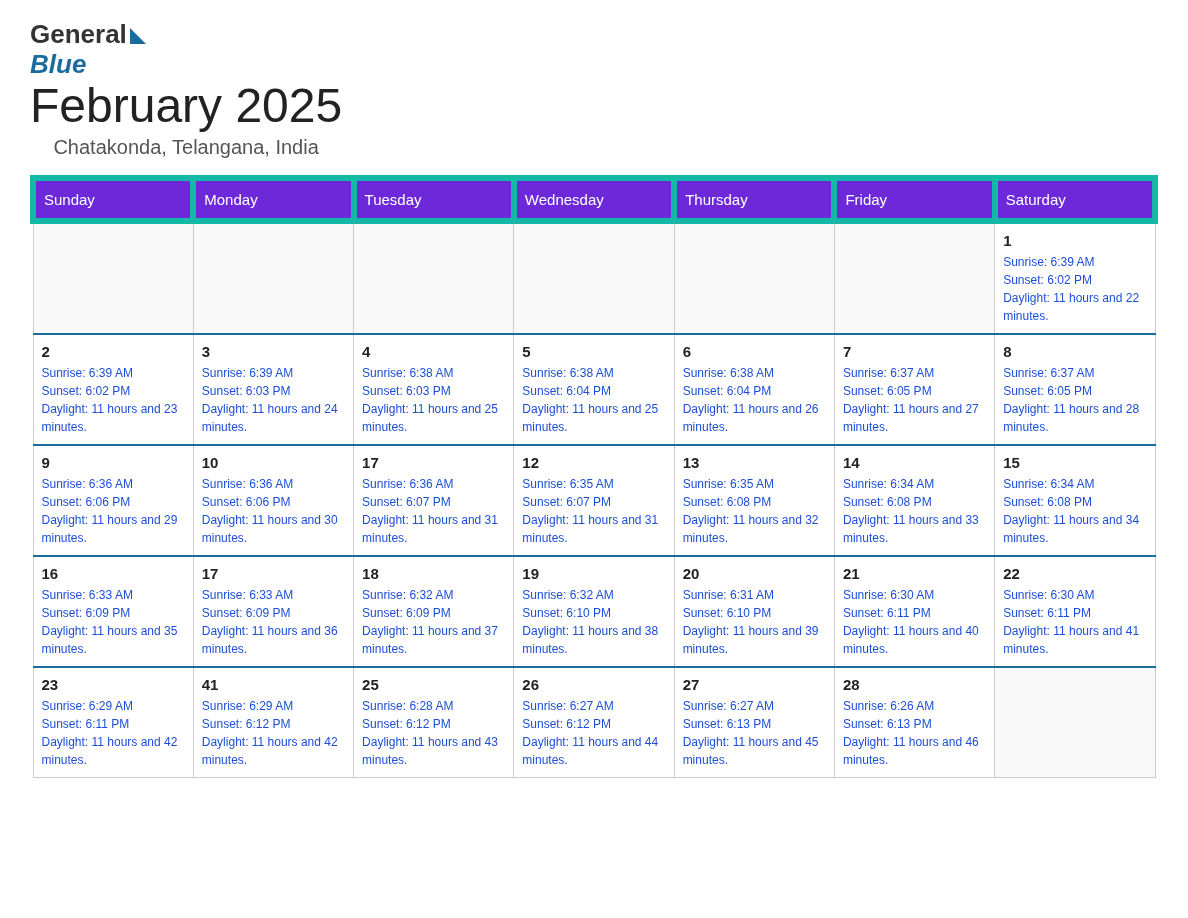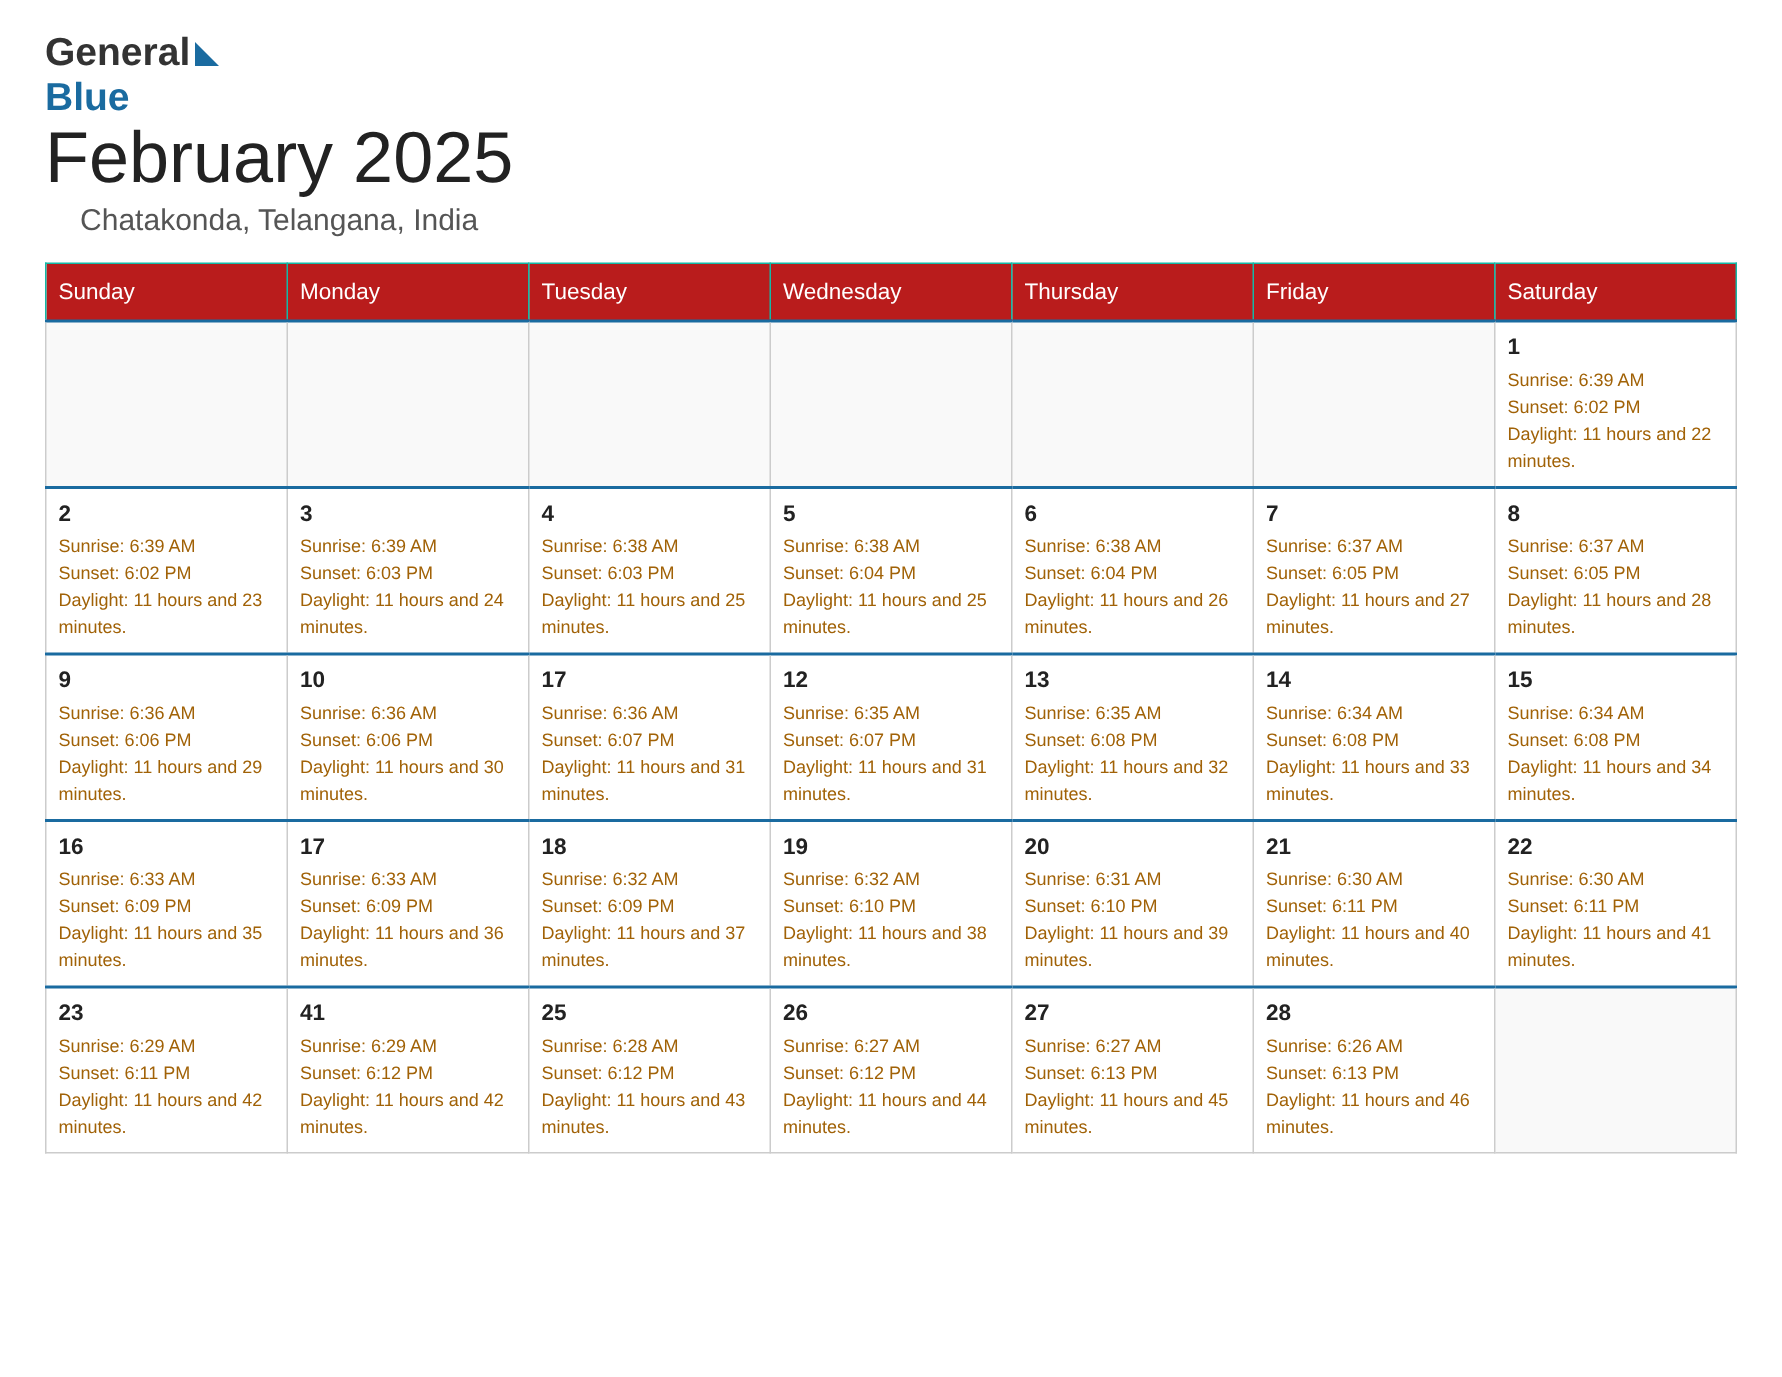--- a/index.html
+++ b/index.html
@@ -27,48 +27,48 @@
       font-size: 20px;
       color: #555;
       margin-top: 4px;
     }
     .calendar-table {
       width: 100%;
       border-collapse: collapse;
       table-layout: fixed;
     }
     .calendar-table th {
-      background-color: #b91c1c;
+      background-color: #6d28d9;
       color: #fff;
       padding: 10px 8px;
       text-align: left;
       font-size: 15px;
       font-weight: normal;
-      border: 1px solid #14b8a6;
+      border: 6px solid #14b8a6;
     }
     .calendar-table td {
       vertical-align: top;
       padding: 8px;
       border: 1px solid #ccc;
       border-top: 2px solid #1a6ba0;
       font-size: 12px;
       color: #333;
       height: 110px;
       width: 14.28%;
     }
     .day-number {
       font-size: 15px;
       font-weight: bold;
       color: #222;
       display: block;
       margin-bottom: 4px;
     }
     .day-info {
       font-size: 12px;
-      color: #a16207;
+      color: #1d4ed8;
       line-height: 1.5;
     }
     .empty-cell {
       background: #f9f9f9;
     }
     .logo-wrapper {
       display: flex;
       flex-direction: column;
     }
     .logo-blue-row {
@@ -79,21 +79,21 @@
   </style>
 </head>
 <body>
 
 <div class="header-area">
   <div class="logo-wrapper">
     <div style="font-size:26px;font-weight:bold;color:#333;line-height:1.1;">
       General<span style="display:inline-block;width:0;height:0;border-style:solid;border-width:16px 0 0 16px;border-color:transparent transparent transparent #1a6ba0;margin-left:3px;vertical-align:middle;"></span>
     </div>
     <div class="logo-blue-row">
-      <span style="font-size:26px;font-weight:bold;color:#1a6ba0;">Blue</span>
+      <span style="font-size:26px;font-weight:bold;color:#1a6ba0;font-style:italic;">Blue</span>
     </div>
   </div>
   <div class="title-area">
     <div class="month-title">February 2025</div>
     <div class="location-subtitle">Chatakonda, Telangana, India</div>
   </div>
 </div>
 
 <table class="calendar-table">
   <thead>

